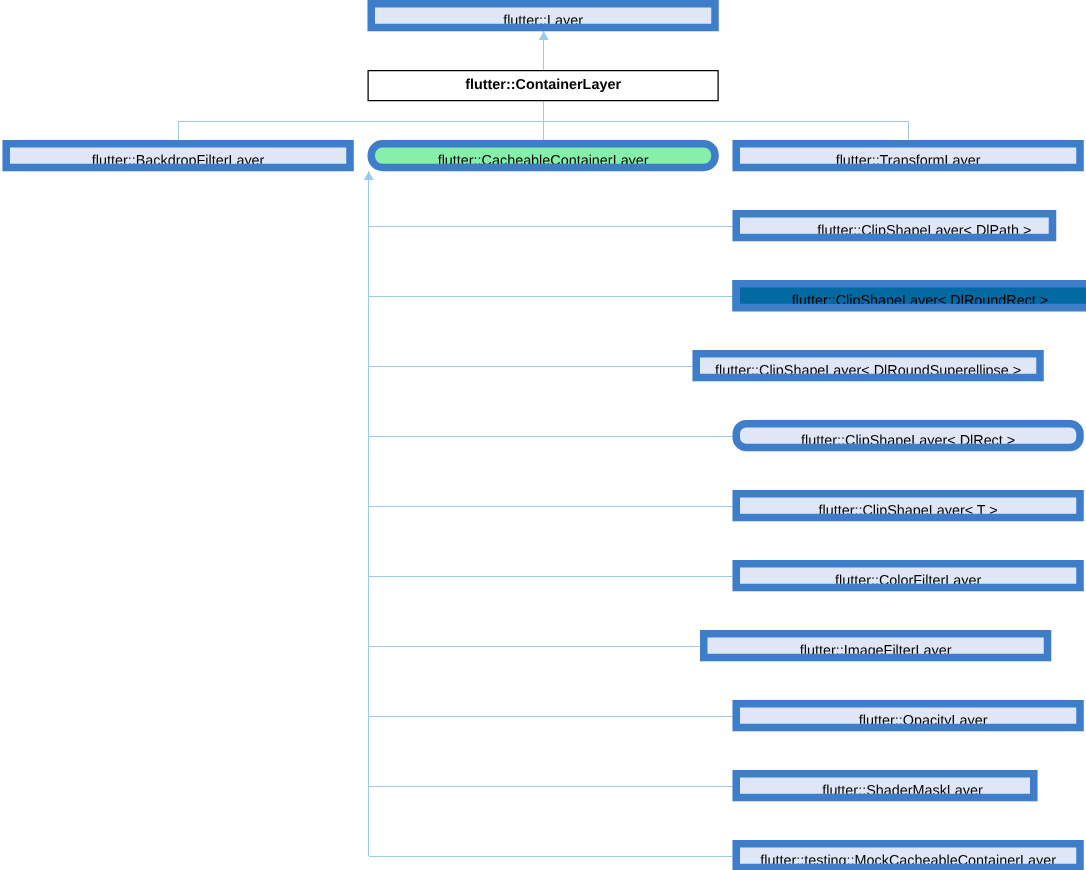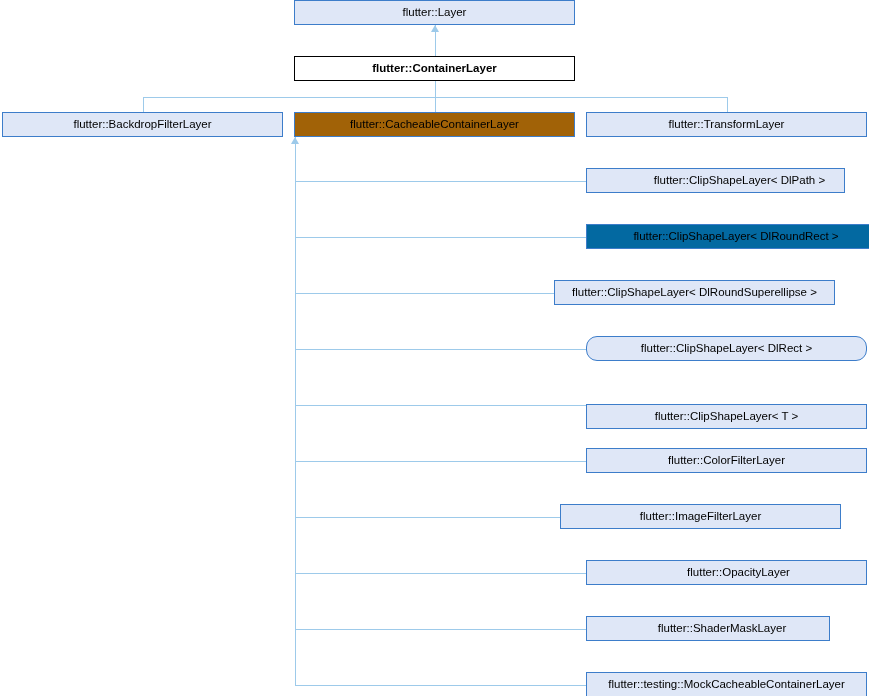--- a/index.html
+++ b/index.html
@@ -30,21 +30,21 @@
     position: absolute;
     box-sizing: border-box;
     height: 25px;
     line-height: 23px;
     text-align: center;
     font-size: 11.5px;
     color: #000000;
     white-space: nowrap;
     overflow: hidden;
     background: #dfe7f7;
-    border: 1px solid #a3a3a3;
+    border: 6px solid #a3a3a3;
     cursor: pointer;
   }
   .node.root {
     background: #ffffff;
     border: 1px solid #000000;
     cursor: default;
     font-weight: bold;
   }
 </style>
 </head>
@@ -71,25 +71,25 @@
       <line x1="295" y1="405" x2="586" y2="405" stroke="#9dcaea" stroke-width="1" shape-rendering="crispEdges"></line>
       <line x1="295" y1="461" x2="586" y2="461" stroke="#9dcaea" stroke-width="1" shape-rendering="crispEdges"></line>
       <line x1="295" y1="517" x2="586" y2="517" stroke="#9dcaea" stroke-width="1" shape-rendering="crispEdges"></line>
       <line x1="295" y1="573" x2="586" y2="573" stroke="#9dcaea" stroke-width="1" shape-rendering="crispEdges"></line>
       <line x1="295" y1="629" x2="586" y2="629" stroke="#9dcaea" stroke-width="1" shape-rendering="crispEdges"></line>
       <line x1="295" y1="685" x2="586" y2="685" stroke="#9dcaea" stroke-width="1" shape-rendering="crispEdges"></line>
     </svg>
 <div class="node" style="left: 294px; top: 0px; width: 281px; background: rgb(223, 231, 247); border-color: rgb(61, 125, 202);">flutter::Layer</div>
     <div class="node root" style="left: 294px; top: 56px; width: 281px; background: rgb(255, 255, 255); border-color: rgb(0, 0, 0);">flutter::ContainerLayer</div>
     <div class="node" style="left: 2px; top: 112px; width: 281px; background: rgb(223, 231, 247); border-color: rgb(61, 125, 202);">flutter::BackdropFilterLayer</div>
-    <div class="node" style="left: 294px; top: 112px; width: 281px; background: #a16207; border-color: rgb(61, 125, 202);">flutter::CacheableContainerLayer</div>
+    <div class="node" style="left: 294px; top: 112px; width: 281px; background: #86efac; border-color: rgb(61, 125, 202); border-radius: 12px;">flutter::CacheableContainerLayer</div>
     <div class="node" style="left: 586px; top: 112px; width: 281px; background: rgb(223, 231, 247); border-color: rgb(61, 125, 202);">flutter::TransformLayer</div>
     <div class="node" style="left: 586px; top: 168px; width: 259px; background: rgb(223, 231, 247); border-color: rgb(61, 125, 202); padding-left: 48px;">flutter::ClipShapeLayer&lt; DlPath &gt;</div>
     <div class="node" style="left: 586px; top: 224px; width: 300px; background: #0369a1; border-color: rgb(61, 125, 202);">flutter::ClipShapeLayer&lt; DlRoundRect &gt;</div>
     <div class="node" style="left: 554px; top: 280px; width: 281px; background: rgb(223, 231, 247); border-color: rgb(61, 125, 202);">flutter::ClipShapeLayer&lt; DlRoundSuperellipse &gt;</div>
     <div class="node" style="left: 586px; top: 336px; width: 281px; background: rgb(223, 231, 247); border-color: rgb(61, 125, 202); border-radius: 11px;">flutter::ClipShapeLayer&lt; DlRect &gt;</div>
-    <div class="node" style="left: 586px; top: 392px; width: 281px; background: rgb(223, 231, 247); border-color: rgb(61, 125, 202); margin-top: 12px;">flutter::ClipShapeLayer&lt; T &gt;</div>
+    <div class="node" style="left: 586px; top: 392px; width: 281px; background: rgb(223, 231, 247); border-color: rgb(61, 125, 202);">flutter::ClipShapeLayer&lt; T &gt;</div>
     <div class="node" style="left: 586px; top: 448px; width: 281px; background: rgb(223, 231, 247); border-color: rgb(61, 125, 202);">flutter::ColorFilterLayer</div>
     <div class="node" style="left: 560px; top: 504px; width: 281px; background: rgb(223, 231, 247); border-color: rgb(61, 125, 202);">flutter::ImageFilterLayer</div>
     <div class="node" style="left: 586px; top: 560px; width: 281px; background: rgb(223, 231, 247); border-color: rgb(61, 125, 202); padding-left: 24px;">flutter::OpacityLayer</div>
     <div class="node" style="left: 586px; top: 616px; width: 244px; background: rgb(223, 231, 247); border-color: rgb(61, 125, 202); padding-left: 28px;">flutter::ShaderMaskLayer</div>
     <div class="node" style="left: 586px; top: 672px; width: 281px; background: rgb(223, 231, 247); border-color: rgb(61, 125, 202);">flutter::testing::MockCacheableContainerLayer</div>
   </div>
 
 </body></html>

